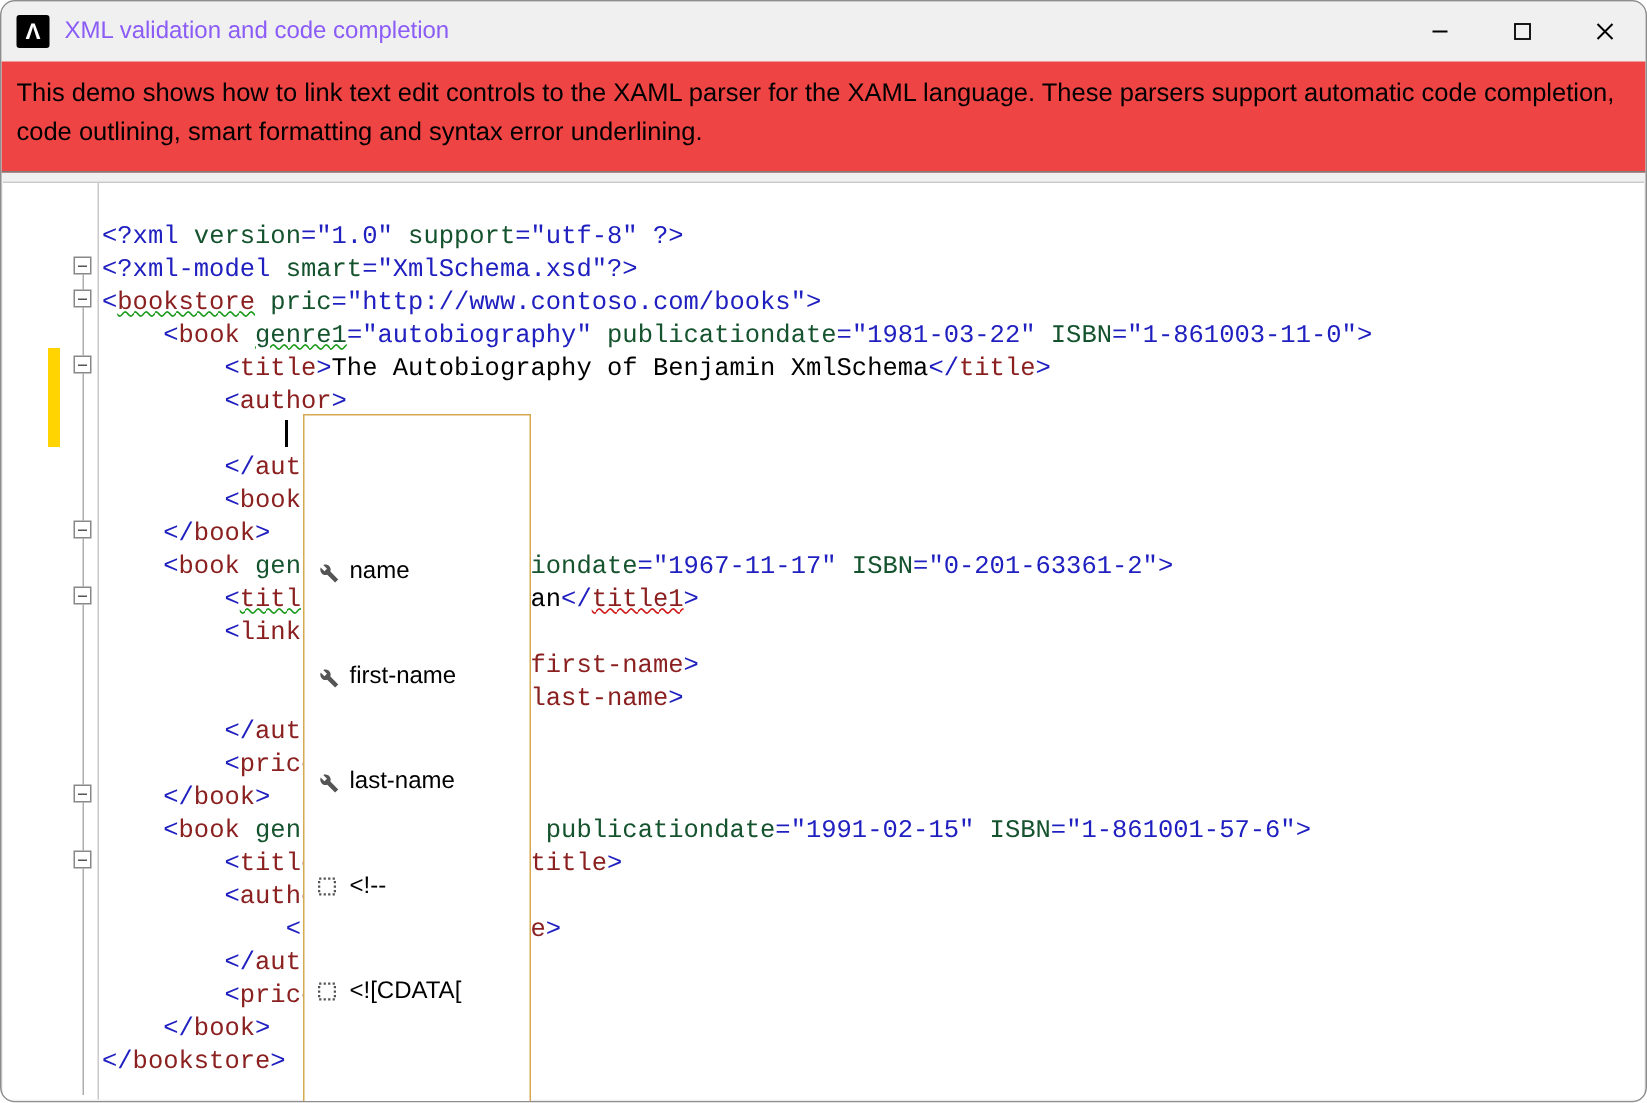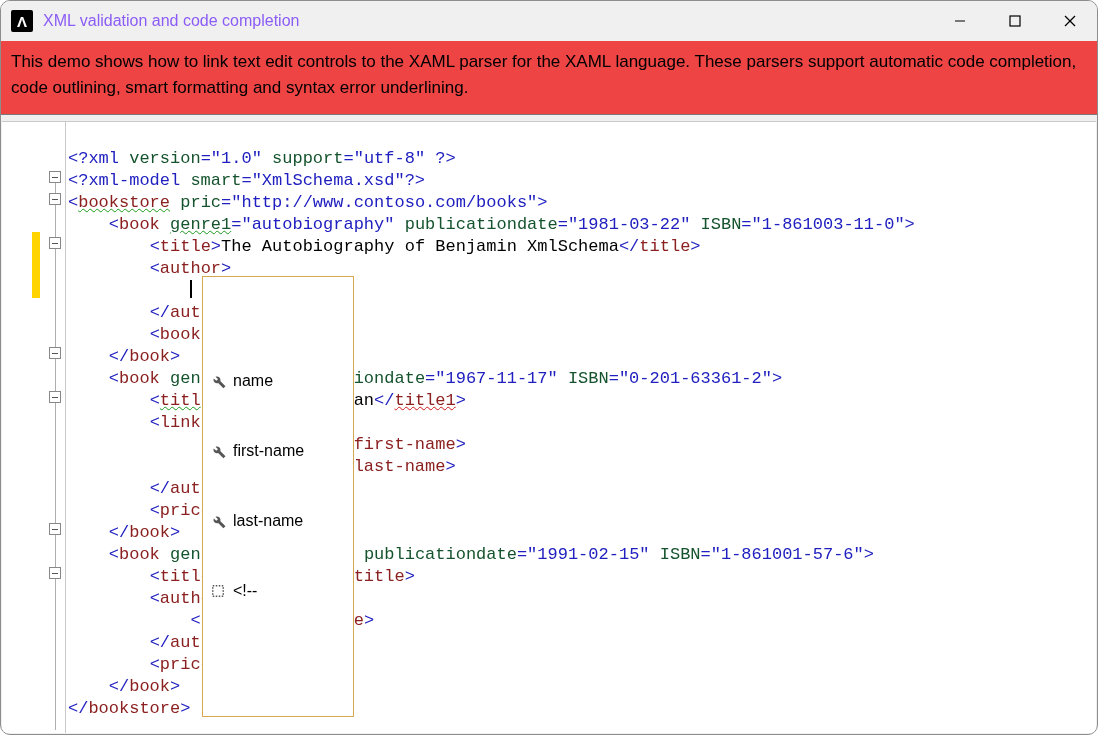--- a/index.html
+++ b/index.html
@@ -174,18 +174,24 @@
                 <path fill="#555" d="M22 19l-7-7c.6-1.6.2-3.5-1.1-4.8-1.4-1.4-3.5-1.7-5.2-1l3.3 3.3-2.3 2.3L6.4 8.5c-.7 1.7-.4 3.8 1 5.2 1.3 1.3 3.2 1.7 4.8 1.1l7 7 2.8-2.8z"></path>
               </svg></span>
           <span>last-name</span>
         </div>
         <div class="completion-row">
           <span class="c-icon"><svg viewBox="0 0 24 24">
                 <rect x="5" y="5" width="14" height="14" fill="none" stroke="#555" stroke-width="2" stroke-dasharray="2 2"></rect>
               </svg></span>
           <span>&lt;!--</span>
         </div>
+        <div class="completion-row">
+          <span class="c-icon"><svg viewBox="0 0 24 24">
+                <rect x="5" y="5" width="14" height="14" fill="none" stroke="#555" stroke-width="2" stroke-dasharray="2 2"></rect>
+              </svg></span>
+          <span>&lt;![CDATA[</span>
+        </div>
       </div>
       
     </div>
 
   </div>
 </div>
 
 </body></html>

